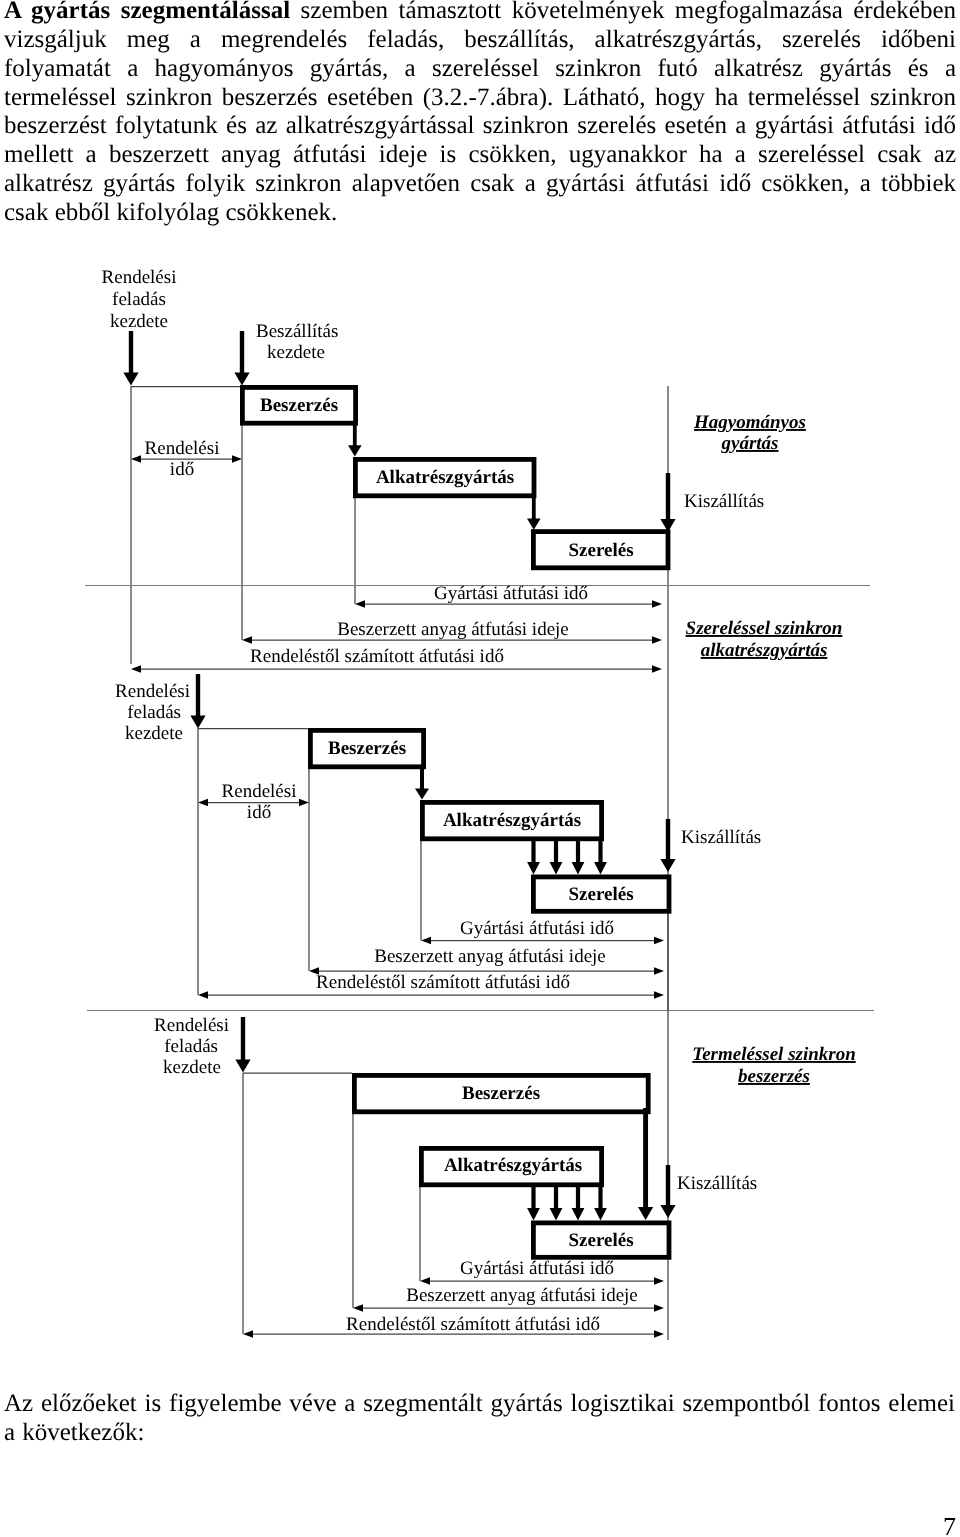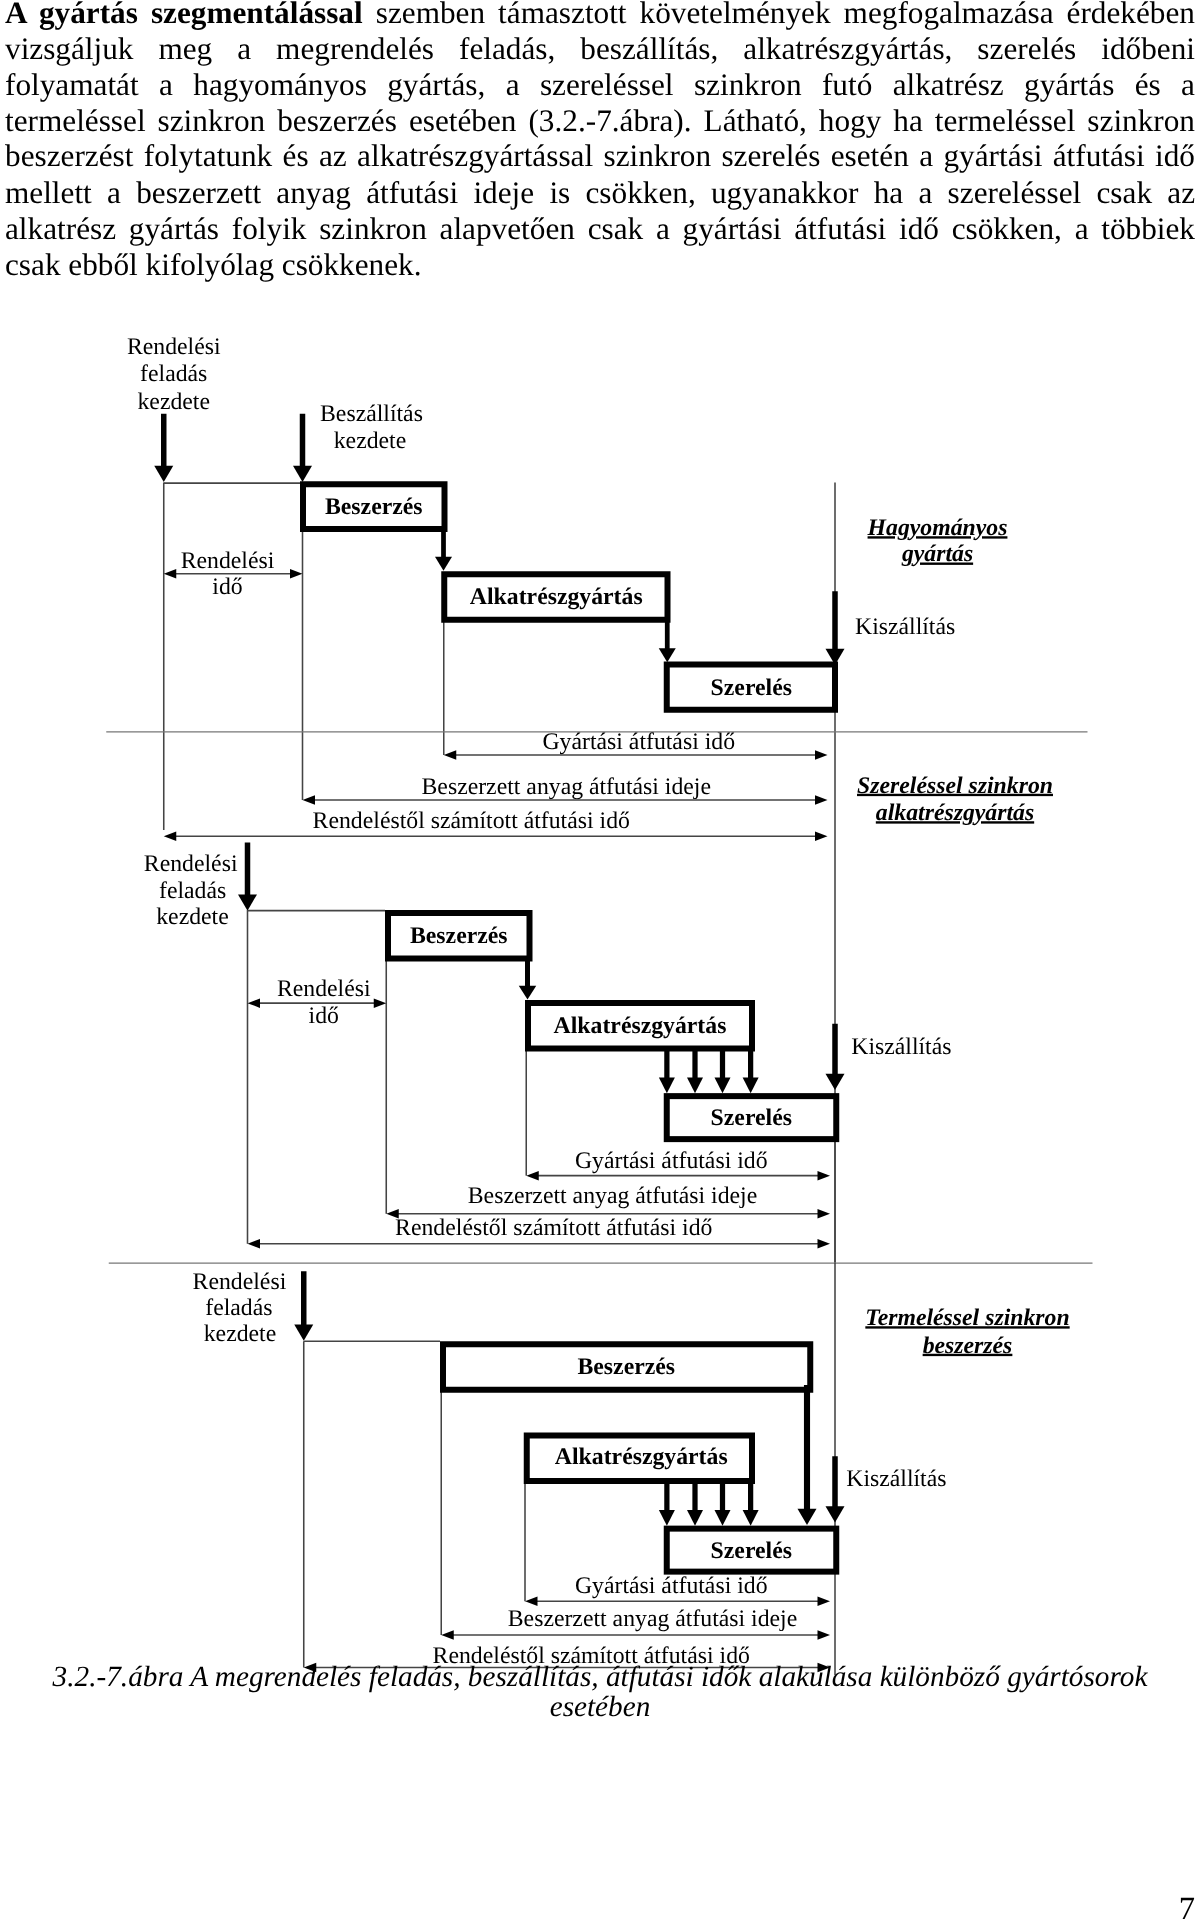--- a/index.html
+++ b/index.html
@@ -264,15 +264,15 @@
   <g>
             <line x1="246" y1="1306" x2="661" y2="1306" stroke="#444" stroke-width="1.25"></line>
             <path d="M 243 1306 L 253 1302.2 L 253 1309.8 Z" fill="#000"></path>
             <path d="M 664 1306 L 654 1302.2 L 654 1309.8 Z" fill="#000"></path>
           </g>
 </g>
 
 </svg>
 
 </div>
-  <p id="caption">3.2.-7.ábra A megrendelés feladás, beszállítás, átfutási idők alakulása különböző gyártósorok esetében</p>
+  <p class="para" id="p2">Az előzőeket is figyelembe véve a szegmentált gyártás logisztikai szempontból fontos elemei a következők:</p>
   <div id="pageno">7</div>
 </div>
 
 </body></html>

